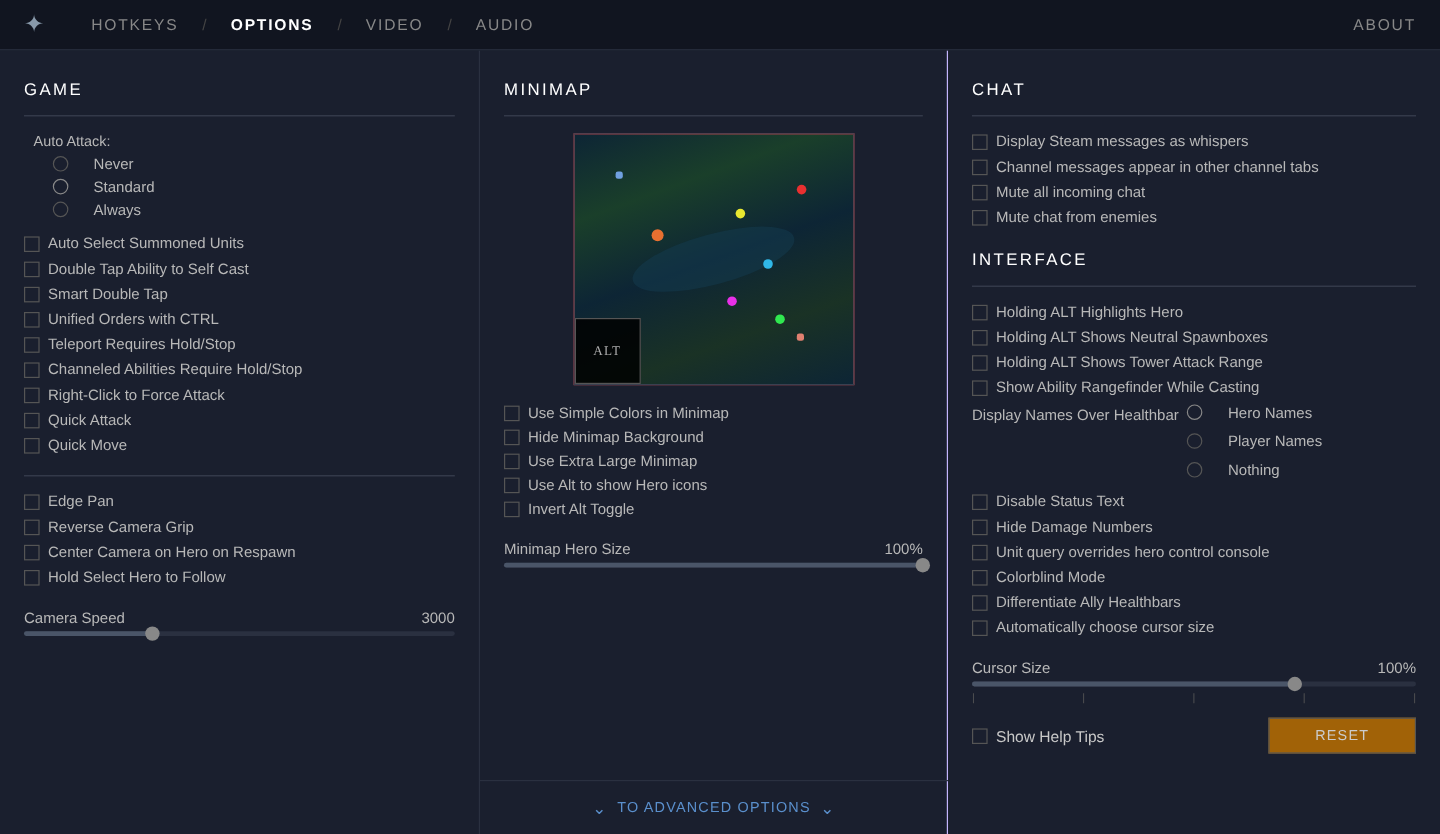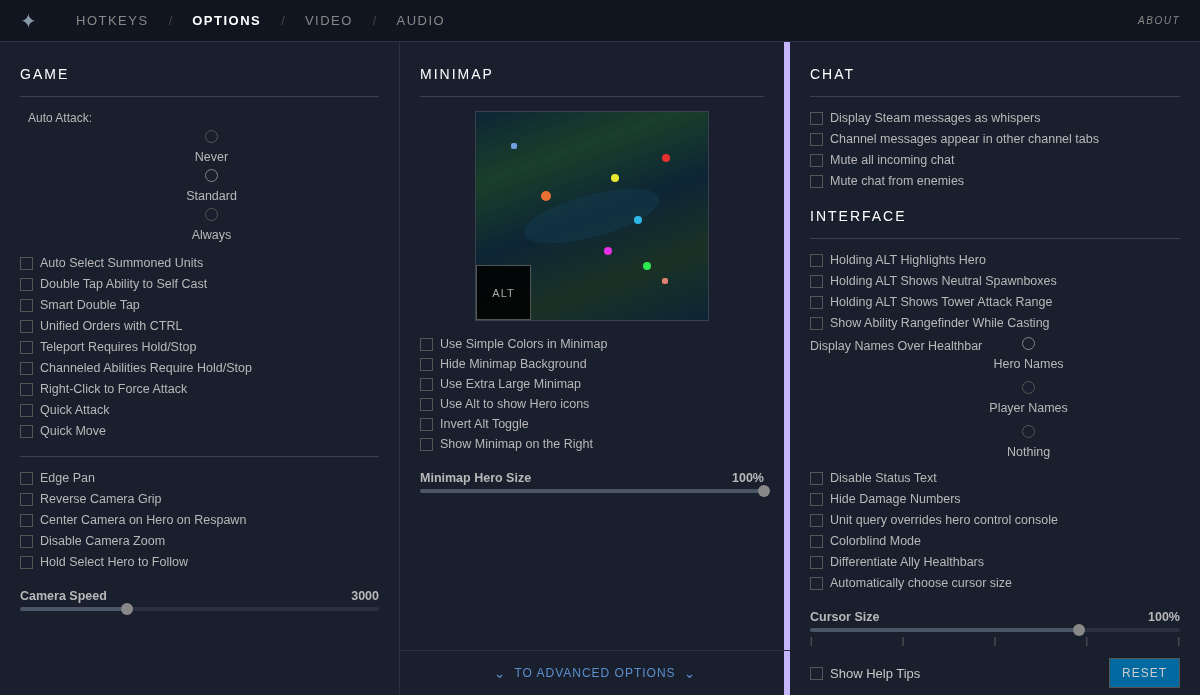--- a/index.html
+++ b/index.html
@@ -47,46 +47,45 @@
     }
 
     .nav-separator {
       color: #444;
       padding: 0 4px;
     }
 
     .nav-about {
       margin-left: auto;
       color: #888;
-      font-size: 10px;
+      font-size: 13px;
       letter-spacing: 1.5px;
       text-transform: uppercase;
       cursor: pointer;
-      font-style: italic;
     }
 
     
     .main-content {
       display: flex;
       height: calc(695px - 42px);
       overflow: hidden;
     }
 
     
     .col-game {
       width: 400px;
       padding: 24px 20px;
       border-right: 1px solid #2a3040;
       overflow-y: auto;
     }
 
     .col-minimap {
       width: 390px;
       padding: 24px 20px;
-      border-right: 6px solid #c4b5fd;
+      border-right: 1px solid #c4b5fd;
       overflow-y: auto;
     }
 
     .col-chat {
       flex: 1;
       padding: 24px 20px;
       overflow-y: auto;
     }
 
     
@@ -154,36 +153,34 @@
       font-size: 12px;
       margin-bottom: 5px;
     }
 
     .radio-group {
       padding-left: 16px;
     }
 
     .radio-row {
       display: flex;
-      align-items: center;
-      gap: 7px;
+      align-items: flex-start;
+      gap: 21px;
       margin-bottom: 5px;
-      flex-direction: column;
     }
 
     .radio-row label {
       color: #b8b8b8;
       font-size: 12.5px;
       cursor: pointer;
     }
 
     
     .slider-container {
       margin: 20px 0 12px 0;
-      font-weight: bold;
     }
 
     .slider-label-row {
       display: flex;
       justify-content: space-between;
       align-items: center;
       margin-bottom: 4px;
     }
 
     .slider-label {
@@ -227,20 +224,21 @@
 
     
     .minimap-img {
       width: 234px;
       height: 210px;
       background: #ef4444;
       border: 1px solid #3a4050;
       margin: 0 auto 16px auto;
       position: relative;
       overflow: hidden;
+      font-family: Liberation Serif, serif;
     }
 
     .minimap-placeholder {
       width: 100%;
       height: 100%;
       background: linear-gradient(135deg, #0d2035 0%, #1a3a2a 30%, #0d2035 60%, #1a2535 100%);
       position: relative;
     }
 
     
@@ -287,24 +285,24 @@
     }
 
     .display-names-options {
       display: flex;
       flex-direction: column;
       gap: 5px;
     }
 
     
     .reset-button {
-      background: #0369a1;
+      background: #a16207;
       border: 1px solid #555;
       color: #ccc;
-      padding: 7px 12px;
+      padding: 7px 38px;
       font-size: 12px;
       letter-spacing: 1px;
       text-transform: uppercase;
       cursor: pointer;
     }
 
     .show-help-row {
       display: flex;
       align-items: center;
       justify-content: space-between;
@@ -418,24 +416,20 @@
       <div class="checkbox-row">
         <div class="custom-check"></div>
         <label>Reverse Camera Grip</label>
       </div>
       <div class="checkbox-row">
         <div class="custom-check"></div>
         <label>Center Camera on Hero on Respawn</label>
       </div>
       <div class="checkbox-row">
         <div class="custom-check"></div>
-        <label>Disable Camera Zoom</label>
-      </div>
-      <div class="checkbox-row">
-        <div class="custom-check"></div>
         <label>Hold Select Hero to Follow</label>
       </div>
 
       <div class="slider-container">
         <div class="slider-label-row">
           <span class="slider-label">Camera Speed</span>
           <span class="slider-value">3000</span>
         </div>
         <div class="slider-track">
           <div class="slider-fill" style="width:30%;"></div>
@@ -487,24 +481,20 @@
         <div class="custom-check"></div>
         <label>Use Extra Large Minimap</label>
       </div>
       <div class="checkbox-row">
         <div class="custom-check"></div>
         <label>Use Alt to show Hero icons</label>
       </div>
       <div class="checkbox-row">
         <div class="custom-check"></div>
         <label>Invert Alt Toggle</label>
-      </div>
-      <div class="checkbox-row">
-        <div class="custom-check"></div>
-        <label>Show Minimap on the Right</label>
       </div>
     </div>
 
     <div class="slider-container">
       <div class="slider-label-row">
         <span class="slider-label">Minimap Hero Size</span>
         <span class="slider-value">100%</span>
       </div>
       <div class="slider-track">
         <div class="slider-fill" style="width:100%;"></div>

